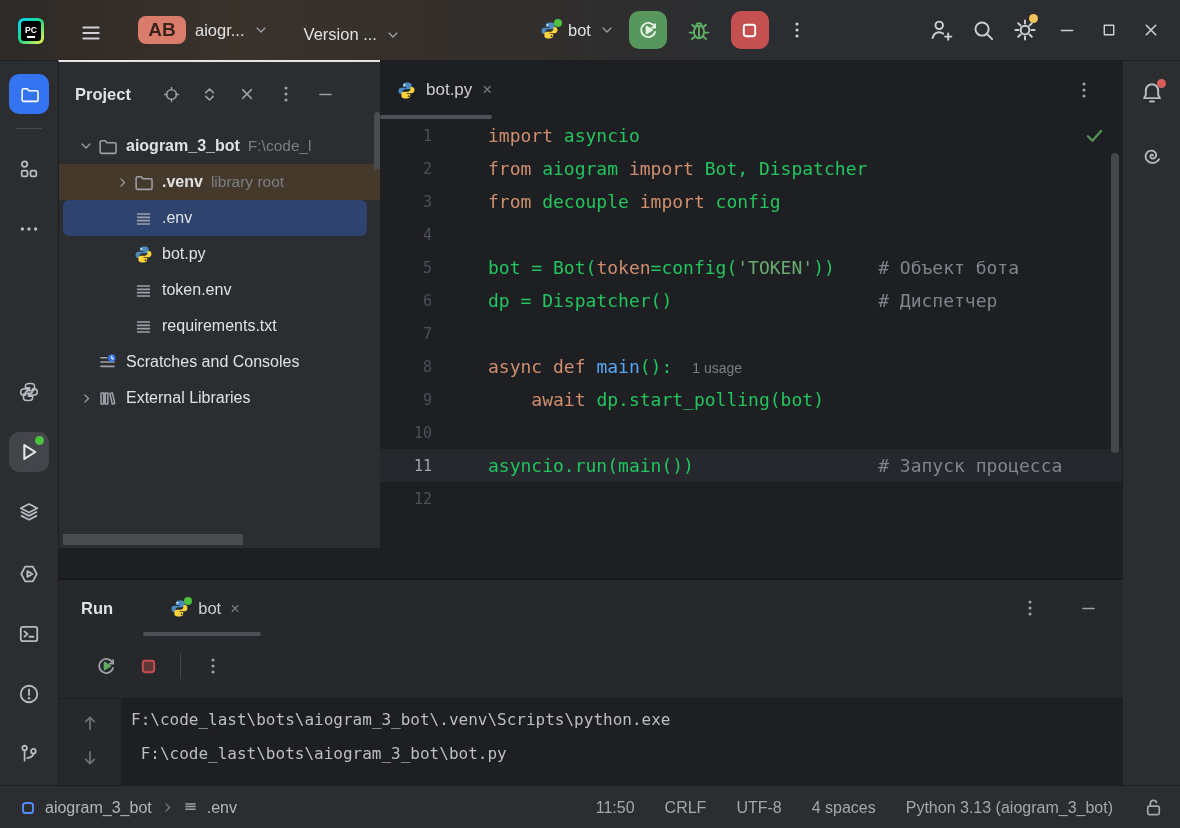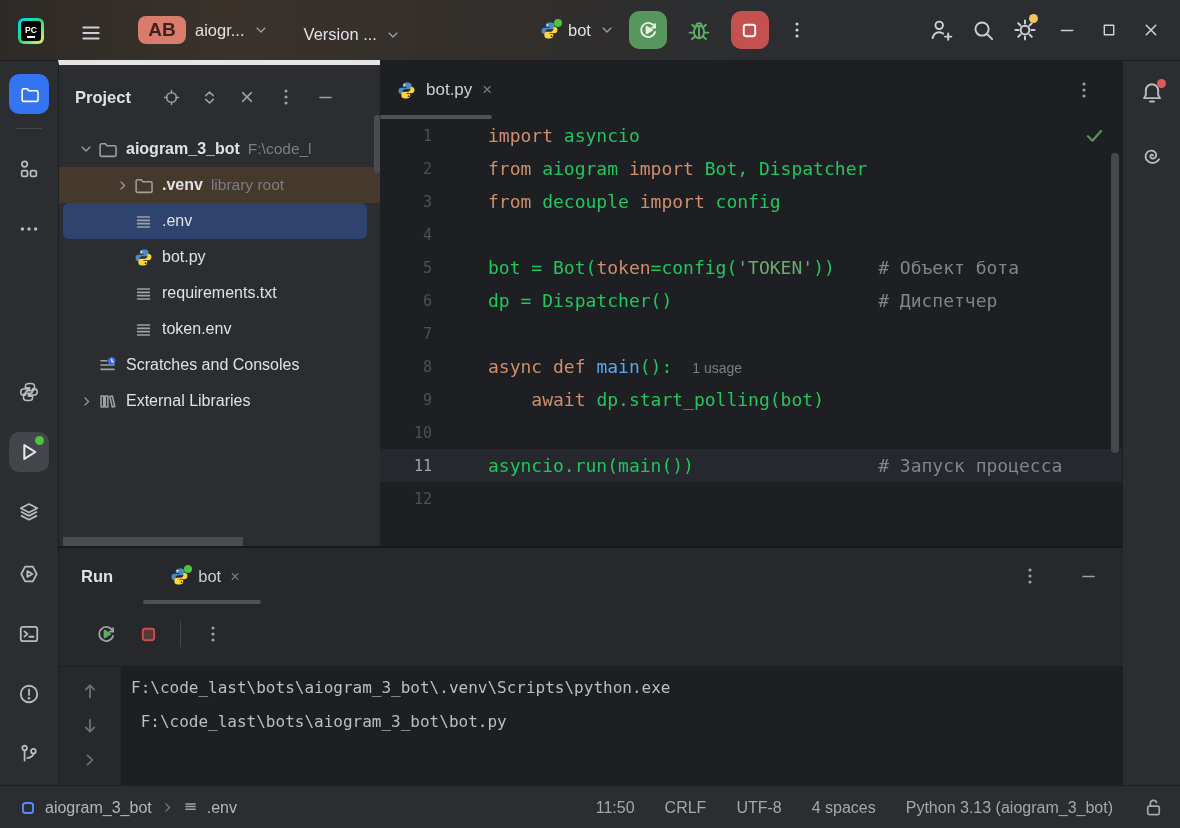--- a/index.html
+++ b/index.html
@@ -38,21 +38,21 @@
   .activitybar{position:absolute;left:0;top:60px;width:58px;height:725px;background:#2b2d30;border-top:1px solid #1e1f22;}
   .act-item{position:absolute;left:13px;width:32px;height:32px;display:flex;align-items:center;justify-content:center;color:#B8BCC2;}
   .act-chip{position:absolute;left:9px;width:40px;height:40px;border-radius:10px;display:flex;align-items:center;justify-content:center;}
   .chip-accent{background:#3574F0;color:#fff;}
   .chip-dark{background:#43454A;color:#E6E8EB;}
   .act-divider{position:absolute;left:16px;top:67px;width:26px;height:1px;background:#46484D;}
   .rundot{position:absolute;top:4px;right:5px;width:9px;height:9px;border-radius:50%;background:#4CC23E;}
 
   
   .project{position:absolute;left:58px;top:60px;width:322px;height:486px;background:#2b2d31;
-    border-top:5px solid #e5e5e5;border-left:1px solid #1e1f22;}
+    border-top:2px solid #e5e5e5;border-left:1px solid #1e1f22;}
   .pj-header{position:absolute;top:12px;left:0;right:0;height:40px;display:flex;align-items:center;padding:0 16px;}
   .pj-title{font-weight:bold;font-size:16.5px;color:#DFE1E5;}
   .pj-tools{display:flex;gap:21px;margin-left:32px;color:#9DA0A8;}
   .pj-tree{position:absolute;top:66px;left:0;right:0;}
   .row{height:36px;display:flex;align-items:center;font-size:16px;color:#DFE1E5;white-space:nowrap;overflow:hidden;}
   .row .tchev{width:22px;flex:none;display:flex;justify-content:center;color:#9DA0A8;}
   .row .ricon{width:20px;flex:none;margin-right:9px;display:flex;justify-content:center;color:#9DA0A8;}
   .lvl0{padding-left:16px;}.lvl1{padding-left:52px;}
   .row.sel{background:#2E436E;border-radius:6px;margin:0 14px 0 4px;}
   .row.sel.lvl1{padding-left:48px;}
@@ -79,21 +79,21 @@
   .hint{font-family:"Liberation Sans",sans-serif;font-size:14px;color:#7A7E85;margin-left:20px;}
   .ed-check{position:absolute;top:64px;right:17px;color:#549159;}
   .ed-scroll{position:absolute;right:3px;top:92px;width:8px;height:300px;background:#45474B;border-radius:4px;}
 
   
   .rightstrip{position:absolute;left:1122px;top:60px;width:58px;height:725px;background:#2b2d30;
     border-top:1px solid #1e1f22;border-left:1px solid #1e1f22;}
   .rs-item{position:absolute;left:13px;width:32px;height:32px;display:flex;align-items:center;justify-content:center;color:#B8BCC2;}
 
   
-  .runpanel{position:absolute;left:58px;top:546px;width:1064px;height:239px;background:#26282B;
+  .runpanel{position:absolute;left:58px;top:578px;width:1064px;height:239px;background:#26282B;
     border-top:2px solid #18191B;border-left:1px solid #1e1f22;}
   .run-header{position:relative;height:56px;display:flex;align-items:center;}
   .run-title{font-weight:bold;font-size:16.5px;margin-left:22px;color:#DFE1E5;}
   .run-tab{position:absolute;left:84px;top:0;height:100%;width:124px;display:flex;align-items:center;justify-content:center;gap:9px;font-size:16.5px;color:#CED0D6;}
   .run-tab-underline{position:absolute;left:84px;top:52px;width:118px;height:4px;background:#4E5157;border-radius:2px;}
   .run-header-right{position:absolute;right:26px;top:0;height:100%;display:flex;align-items:center;gap:40px;color:#9DA0A8;}
   .run-toolbar{height:60px;display:flex;align-items:center;gap:22px;padding-left:36px;color:#9DA0A8;}
   .vsep{width:1px;height:26px;background:#44464B;}
   .console{position:absolute;top:118px;left:0;right:0;bottom:0;background:#1e1f22;border-top:1px solid #1e1f22;}
   .con-gutter{position:absolute;left:0;top:0;bottom:0;width:62px;background:#26282B;display:flex;
@@ -427,30 +427,30 @@
           </span>
           <span class="tname">bot.py</span>
         </div>
         <div class="row lvl1">
           <span class="tchev"></span>
           <span class="icon ricon">
             <svg width="19" height="19" viewBox="0 0 16 16" fill="none" stroke="currentColor" stroke-width="1.3" stroke-linecap="round" stroke-linejoin="round">
               <path d="M3 4.2h10M3 7h10M3 9.8h10M3 12.6h10" stroke-width="1.4"></path>
             </svg>
           </span>
-          <span class="tname">requirements.txt</span>
+          <span class="tname">token.env</span>
         </div>
         <div class="row lvl1">
           <span class="tchev"></span>
           <span class="icon ricon">
             <svg width="19" height="19" viewBox="0 0 16 16" fill="none" stroke="currentColor" stroke-width="1.3" stroke-linecap="round" stroke-linejoin="round">
               <path d="M3 4.2h10M3 7h10M3 9.8h10M3 12.6h10" stroke-width="1.4"></path>
             </svg>
           </span>
-          <span class="tname">token.env</span>
+          <span class="tname">requirements.txt</span>
         </div>
         <div class="row lvl0">
           <span class="tchev"></span>
           <span class="icon ricon">
             <svg width="19" height="19" viewBox="0 0 16 16">
               <g fill="none" stroke="currentColor" stroke-width="1.4" stroke-linecap="round">
                 <path d="M2.5 4h5M2.5 7.6h11M2.5 11.2h11"></path>
               </g>
               <circle cx="11.6" cy="4.2" r="3.1" fill="#3574F0"></circle>
               <path d="M11.6 2.7v1.6l1.2.8" stroke="#fff" stroke-width="1" fill="none" stroke-linecap="round"></path>

